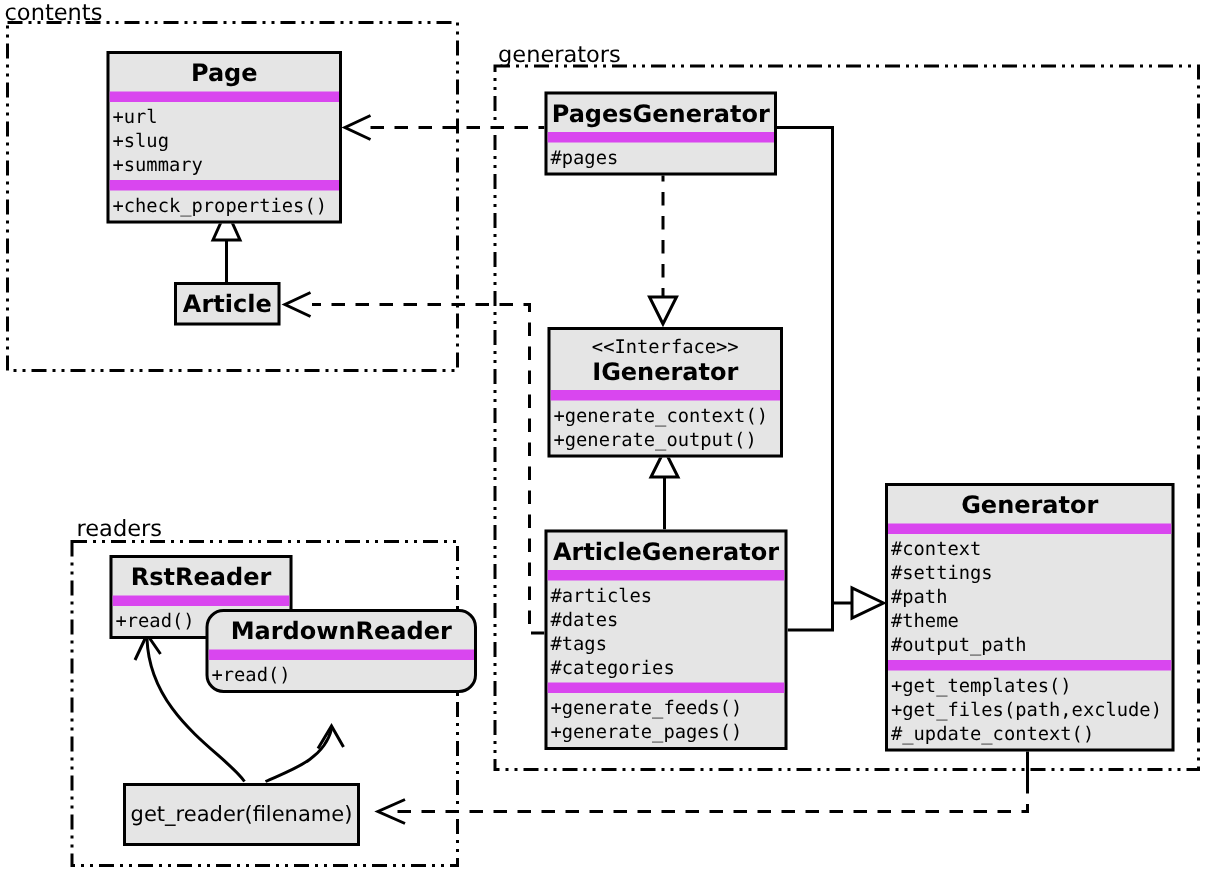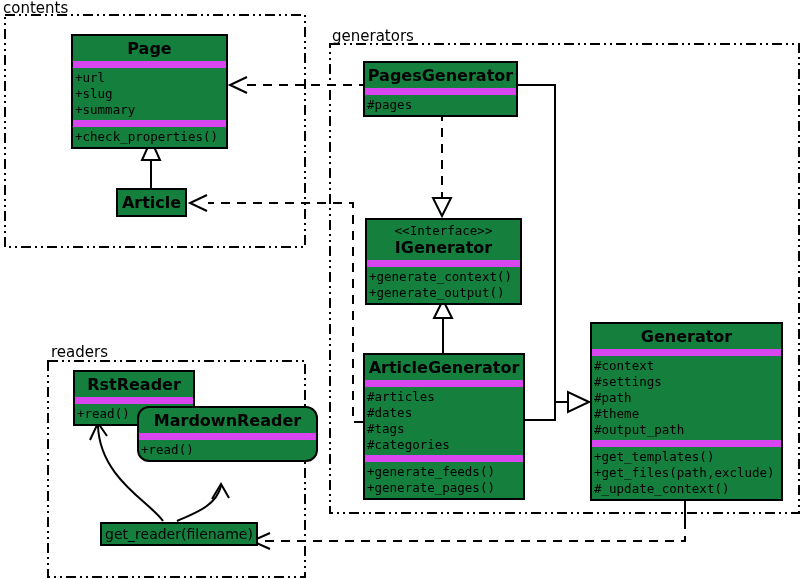--- a/index.html
+++ b/index.html
@@ -8,21 +8,21 @@
     font-family:"DejaVu Sans","Liberation Sans",sans-serif;color:#000;
     overflow:hidden;
     padding-left:40px;
   }
   svg.wires{position:absolute;left:0;top:0;z-index:1;}
   .pkg-label{
     position:absolute;z-index:3;font-size:15px;line-height:17px;color:#000;
     white-space:nowrap;
   }
   .cls{
-    position:absolute;z-index:2;background:#15803d;border:2px solid #000;
+    position:absolute;z-index:2;background:#e5e5e5;border:2px solid #000;
     box-sizing:border-box;overflow:hidden;
   }
   .cls-title{
     font-weight:bold;font-size:16px;line-height:25px;height:25px;
     text-align:center;white-space:nowrap;
   }
   .stereo{
     font-family:"DejaVu Sans Mono","Liberation Mono",monospace;
     font-size:12.5px;line-height:15px;padding-top:3px;text-align:center;
     white-space:nowrap;
@@ -170,17 +170,17 @@
     </div>
   </div>
 
   <div class="cls" style="left:137px;top:406px;width:181px;border-radius:12px;">
     <div class="cls-title">MardownReader</div>
     <div class="sec">
       <div class="row">+read()</div>
     </div>
   </div>
 
-  <div class="cls plain-box" style="left:100px;top:522px;width:158px;height:24px;">
+  <div class="cls plain-box" style="left:82px;top:522px;width:158px;height:42px;">
     <span>get_reader(filename)</span>
   </div>
 
 </div>
 
 </body></html>

